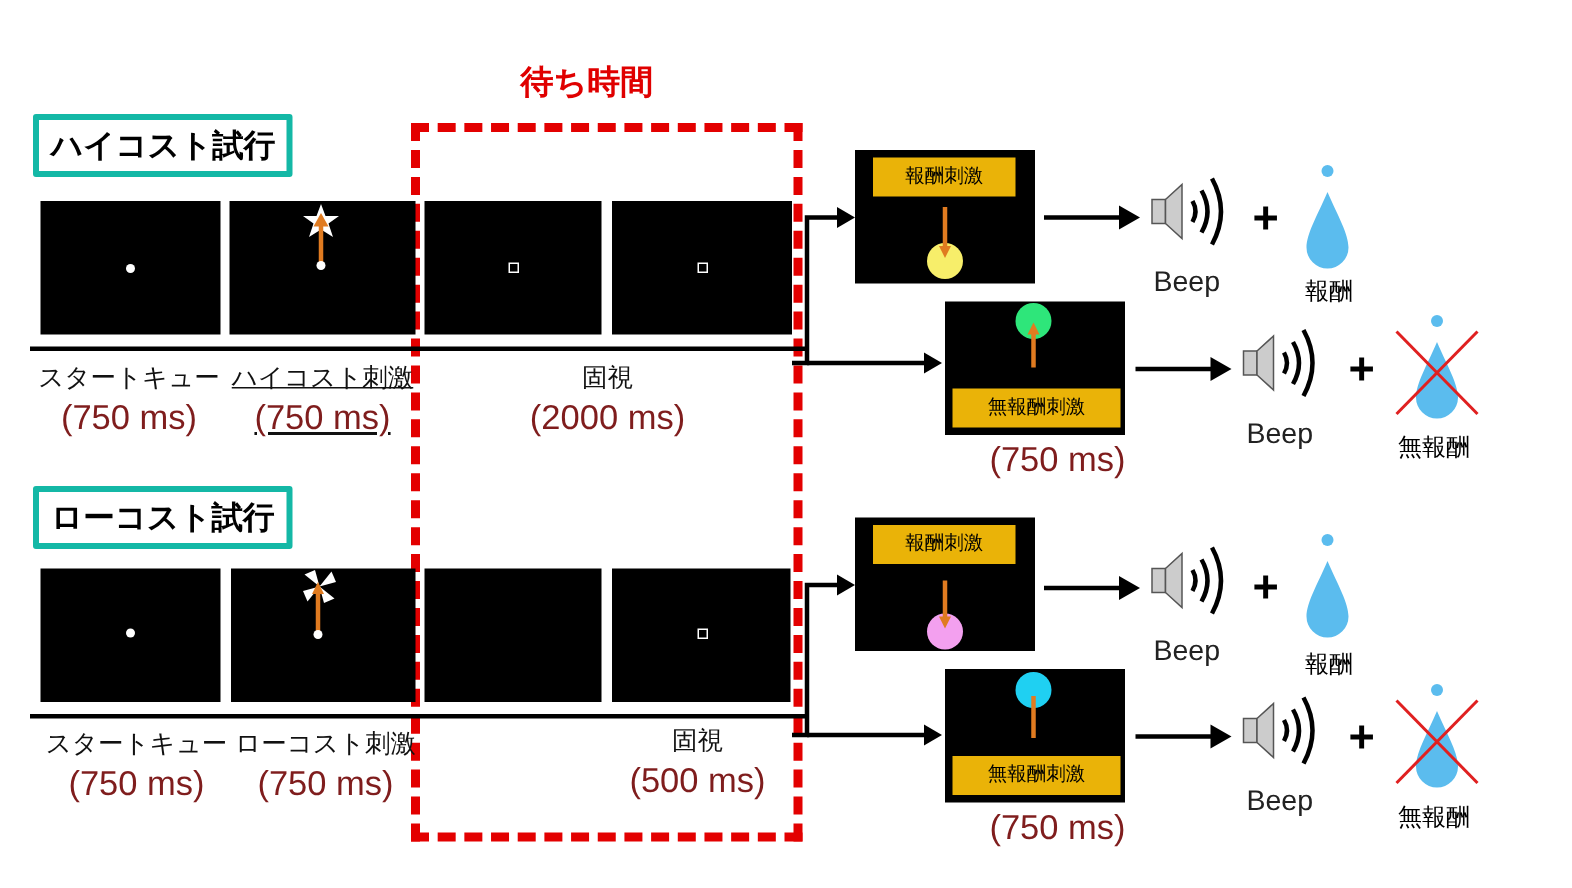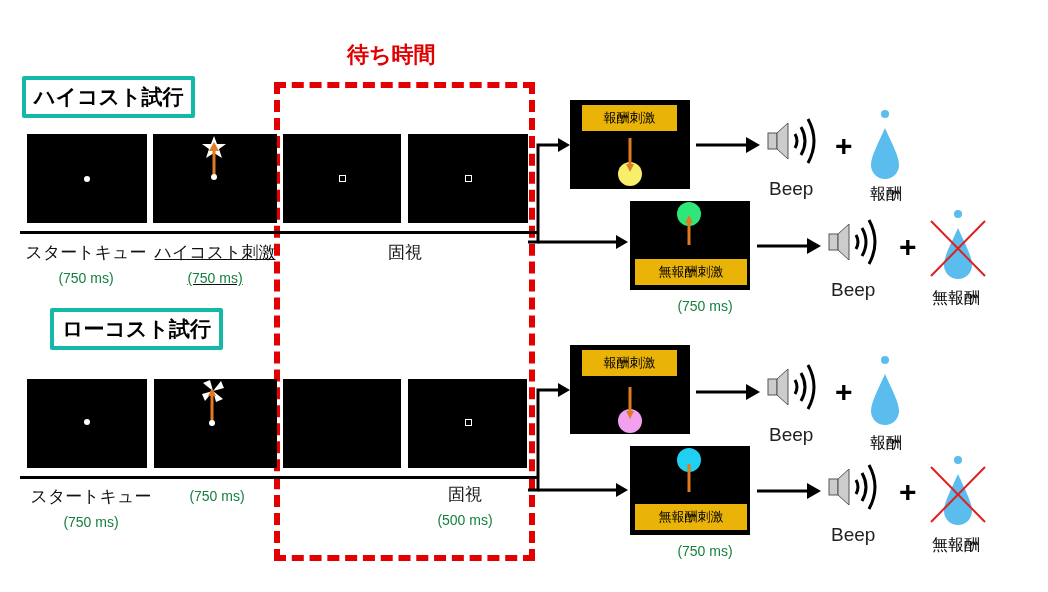--- a/index.html
+++ b/index.html
@@ -3,21 +3,21 @@
 <meta charset="utf-8">
 <style>
   html, body { margin:0; padding:0; }
   body { width:1048px; height:592px; background:#ffffff; position:relative; overflow:hidden;
          font-family:"DejaVu Sans", "Liberation Sans", sans-serif; }
   .screen { position:absolute; background:#000; }
   .trial-label { position:absolute; border:4px solid #14b8a6; background:#fff; border-radius:2px;
                  font-weight:bold; font-size:21px; color:#000; padding:2px 8px; line-height:30px; white-space:nowrap; }
   .timeline { position:absolute; height:3px; background:#000; }
   .cap { position:absolute; text-align:center; font-size:17px; color:#111; line-height:26px; white-space:nowrap; }
-  .cap .ms { color:#15803d; font-family:"Liberation Sans", sans-serif; font-size:14px; }
+  .cap .ms { color:#7f1d1d; font-family:"Liberation Sans", sans-serif; font-size:23px; }
   .fix-dot { position:absolute; width:6px; height:6px; border-radius:50%; background:#fff; }
   .fix-sq { position:absolute; width:5px; height:5px; border:1px solid #fff; background:#000; }
   .wait-title { position:absolute; color:#e00000; font-weight:bold; font-size:22px; white-space:nowrap; }
   .wait-box { position:absolute; border:6px dashed #e30000; box-sizing:border-box; }
   .stim-label { position:absolute; background:#eab308; color:#000; font-size:13px; text-align:center; line-height:26px; white-space:nowrap; }
   .beep { position:absolute; font-family:"Liberation Sans", sans-serif; font-size:19px; color:#222; }
   .plus { position:absolute; font-size:30px; font-weight:bold; color:#000; font-family:"Liberation Sans", sans-serif; }
   .outcome { position:absolute; font-size:16px; font-weight:normal; color:#000; white-space:nowrap; }
   svg { position:absolute; overflow:visible; }
 </style>
@@ -52,20 +52,21 @@
 <div class="cap" style="left:22px;top:239px;width:128px;">
   <div>スタートキュー</div>
   <div class="ms">(750 ms)</div>
 </div>
 <div class="cap" style="left:150px;top:239px;width:130px;text-decoration:underline;">
   <div>ハイコスト刺激</div>
   <div class="ms">(750 ms)</div>
 </div>
 <div class="cap" style="left:345px;top:239px;width:120px;">
   <div>固視</div>
+  <div class="ms">(2000 ms)</div>
 </div>
 
 <svg width="120" height="120" style="left:528px;top:135px;">
   <polyline points="0,107 10,107 10,10 35,10" fill="none" stroke="#000" stroke-width="3"></polyline>
   <polygon points="30,3 42,10 30,17" fill="#000"></polygon>
   <polyline points="10,107 92,107" fill="none" stroke="#000" stroke-width="3"></polyline>
   <polygon points="88,100 100,107 88,114" fill="#000"></polygon>
 </svg>
 
 <div class="screen" style="left:570px;top:100px;width:120px;height:89px;">
@@ -120,21 +121,21 @@
 <div class="beep" style="left:831px;top:279px;">Beep</div>
 <div class="plus" style="left:899px;top:230px;">+</div>
 <svg width="60" height="80" style="left:928px;top:208px;">
   <circle cx="30" cy="6" r="4" fill="#5bbcee"></circle>
   <path d="M30,20 C37,36 44,48 44,57 A14,14 0 0 1 16,57 C16,48 23,36 30,20 Z" fill="#5bbcee"></path>
   <line x1="3" y1="13" x2="57" y2="68" stroke="#e02020" stroke-width="2"></line>
   <line x1="57" y1="13" x2="3" y2="68" stroke="#e02020" stroke-width="2"></line>
 </svg>
 <div class="outcome" style="left:932px;top:288px;">無報酬</div>
 
-<div class="trial-label" style="left:22px;top:308px;margin-left:28px;">ローコスト試行</div>
+<div class="trial-label" style="left:22px;top:324px;">ローコスト試行</div>
 
 <div class="screen" style="left:27px;top:379px;width:120px;height:89px;">
   <div class="fix-dot" style="left:57px;top:40px;"></div>
 </div>
 <div class="screen" style="left:154px;top:379px;width:123px;height:89px;">
   <svg width="123" height="89">
     <g transform="translate(59,12)">
       <polygon points="0,0 -10,-8 -3,-11" fill="#fff"></polygon>
       <polygon points="0,0 8,-10 11,-3" fill="#fff"></polygon>
       <polygon points="0,0 10,8 3,11" fill="#fff"></polygon>
@@ -150,20 +151,21 @@
   <div class="fix-sq" style="left:57px;top:40px;"></div>
 </div>
 
 <div class="timeline" style="left:20px;top:476px;width:518px;"></div>
 
 <div class="cap" style="left:27px;top:483px;width:128px;">
   <div>スタートキュー</div>
   <div class="ms">(750 ms)</div>
 </div>
 <div class="cap" style="left:152px;top:483px;width:130px;">
+  <div>ローコスト刺激</div>
   <div class="ms">(750 ms)</div>
 </div>
 <div class="cap" style="left:282px;top:483px;width:124px;">
 </div>
 <div class="cap" style="left:410px;top:481px;width:110px;">
   <div>固視</div>
   <div class="ms">(500 ms)</div>
 </div>
 
 <svg width="120" height="120" style="left:528px;top:380px;">

